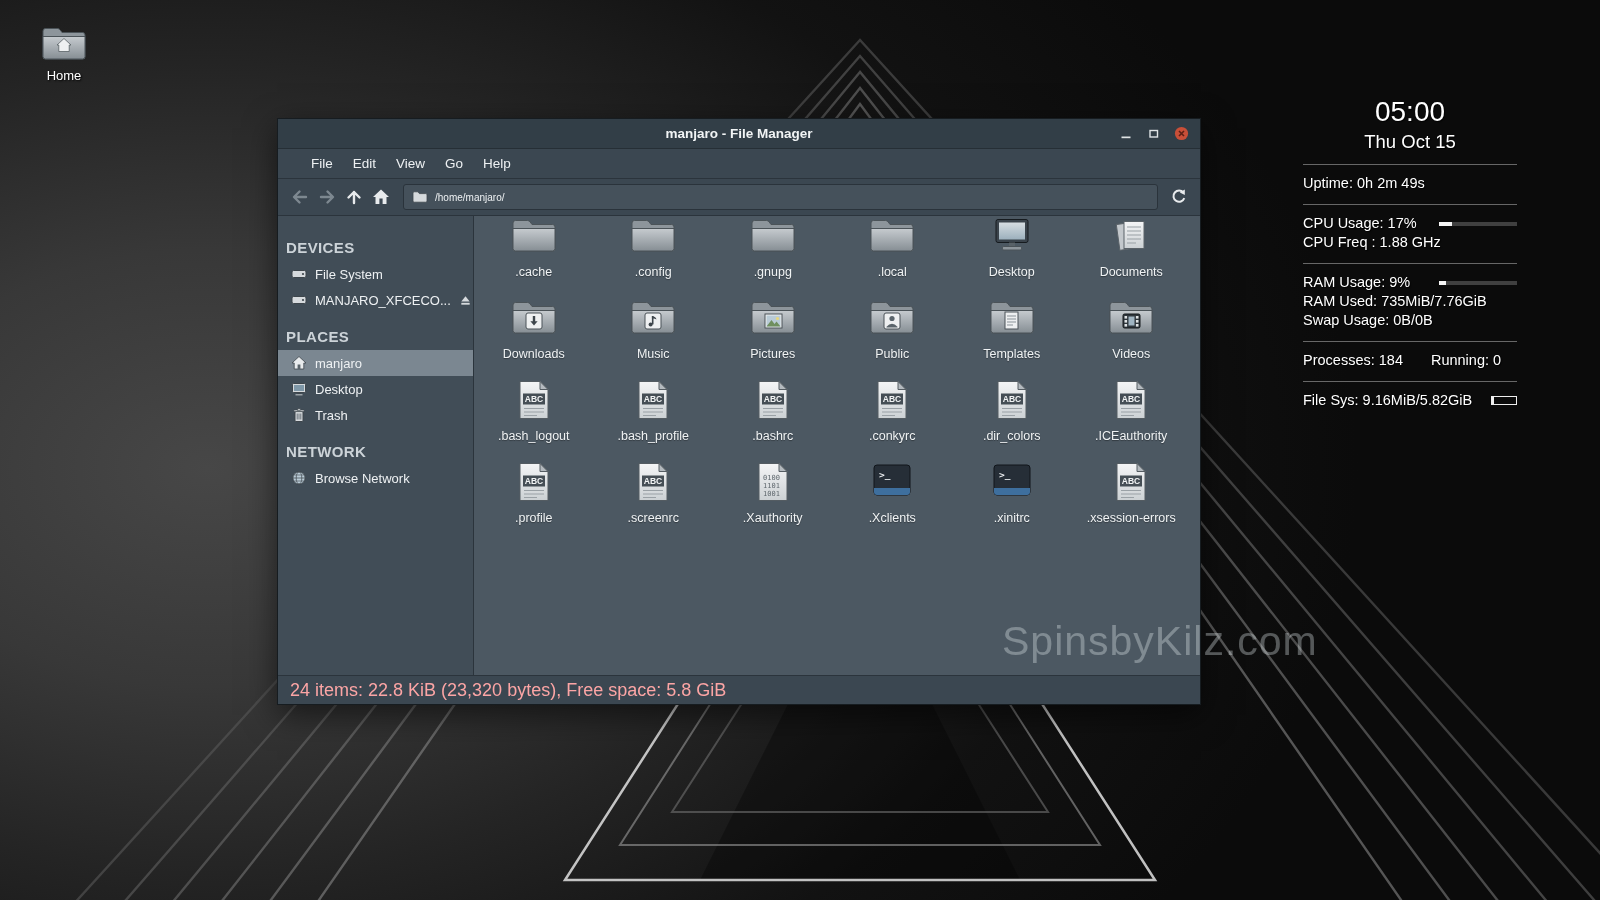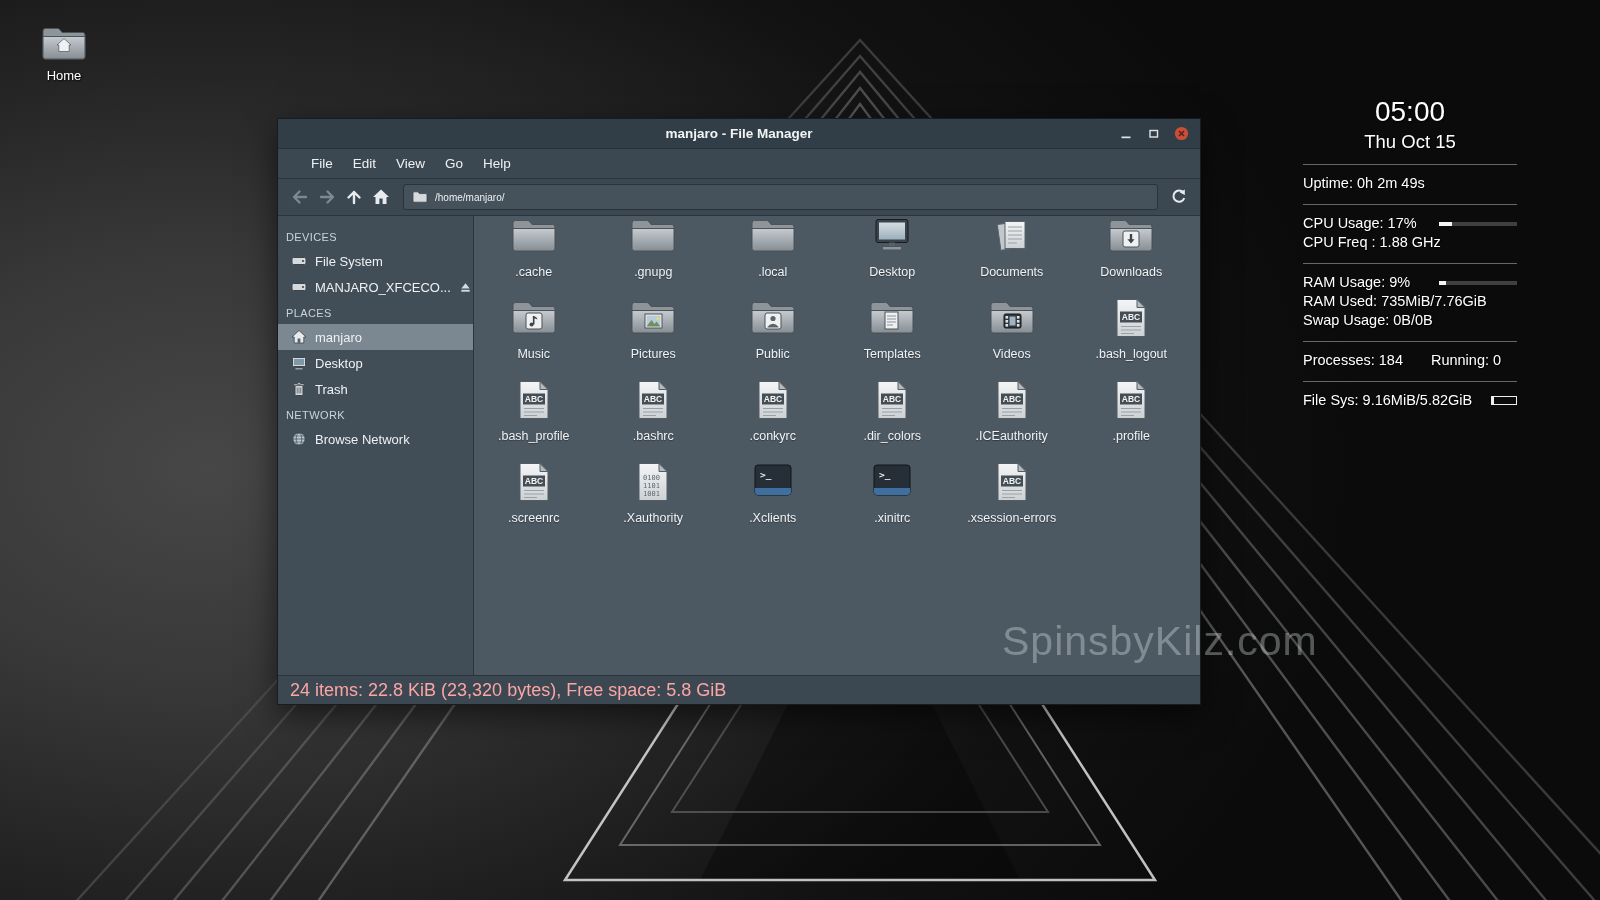--- a/index.html
+++ b/index.html
@@ -47,22 +47,22 @@
     padding:0 8px; border-bottom:1px solid #2b343c; flex:0 0 auto; }
   .tbtn { display:inline-flex; align-items:center; justify-content:center;
     width:27px; height:27px; cursor:pointer; }
   .pathbar { flex:1; height:26px; margin:0 7px 0 9px; background:#45515b;
     border:1px solid #2a333b; border-radius:3px; display:flex; align-items:center;
     padding:0 8px; gap:7px; cursor:text; }
   .pathtext { font-size:10px; color:#eef1f3; }
 
   .winbody { flex:1; display:flex; min-height:0; }
   .sidebar { width:196px; background:#414d57; border-right:1px solid #2b343c; padding-top:8px; }
-  .sb-header { font-size:11px; font-weight:normal; letter-spacing:.4px; color:#ccd3d8;
-    padding:7px 0 5px 8px; }
+  .sb-header { font-size:15px; font-weight:bold; letter-spacing:.4px; color:#ccd3d8;
+    padding:7px 0 5px 8px;margin-top:8px; }
   .sb-row { height:26px; display:flex; align-items:center; gap:8px; padding-left:13px;
     font-size:13px; color:#eef1f3; cursor:pointer; }
   .sb-row.selected { background:#7b8791; }
   .sb-icon { display:inline-flex; width:16px; height:16px; }
   .sb-eject { margin-left:auto; margin-right:7px; display:inline-flex; cursor:pointer; }
 
   .files { flex:1; background:#4c5862; position:relative; overflow:hidden;
     display:grid; grid-template-columns:repeat(6, 119.5px); grid-auto-rows:82px;
     align-content:start; justify-items:center; padding-top:0; }
   .file { width:112px; display:flex; flex-direction:column; align-items:center; cursor:pointer; }
@@ -319,20 +319,29 @@
             </div>
             <div class="f-label">.cache</div>
           </div>
           <div class="file">
             <div class="f-icon">
               <svg width="46" height="38" viewBox="0 0 46 38">
  <path d="M2 7 Q2 4.5 4.5 4.5 L16.5 4.5 Q18.2 4.5 19.2 6 L21 8.5 L41.5 8.5 Q44 8.5 44 11 L44 32.5 Q44 35 41.5 35 L4.5 35 Q2 35 2 32.5 Z" fill="#8d959b" stroke="#4b5358"></path>
  <path d="M2 12.5 L44 12.5 L44 32.5 Q44 35 41.5 35 L4.5 35 Q2 35 2 32.5 Z" fill="url(#gradFolder)" stroke="#4b5358"></path>
               </svg>
             </div>
+            <div class="f-label">.config</div>
+          </div>
+          <div class="file">
+            <div class="f-icon">
+              <svg width="46" height="38" viewBox="0 0 46 38">
+ <path d="M2 7 Q2 4.5 4.5 4.5 L16.5 4.5 Q18.2 4.5 19.2 6 L21 8.5 L41.5 8.5 Q44 8.5 44 11 L44 32.5 Q44 35 41.5 35 L4.5 35 Q2 35 2 32.5 Z" fill="#8d959b" stroke="#4b5358"></path>
+ <path d="M2 12.5 L44 12.5 L44 32.5 Q44 35 41.5 35 L4.5 35 Q2 35 2 32.5 Z" fill="url(#gradFolder)" stroke="#4b5358"></path>
+              </svg>
+            </div>
             <div class="f-label">.gnupg</div>
           </div>
           <div class="file">
             <div class="f-icon">
               <svg width="46" height="38" viewBox="0 0 46 38">
  <path d="M2 7 Q2 4.5 4.5 4.5 L16.5 4.5 Q18.2 4.5 19.2 6 L21 8.5 L41.5 8.5 Q44 8.5 44 11 L44 32.5 Q44 35 41.5 35 L4.5 35 Q2 35 2 32.5 Z" fill="#8d959b" stroke="#4b5358"></path>
  <path d="M2 12.5 L44 12.5 L44 32.5 Q44 35 41.5 35 L4.5 35 Q2 35 2 32.5 Z" fill="url(#gradFolder)" stroke="#4b5358"></path>
               </svg>
             </div>
             <div class="f-label">.local</div>

